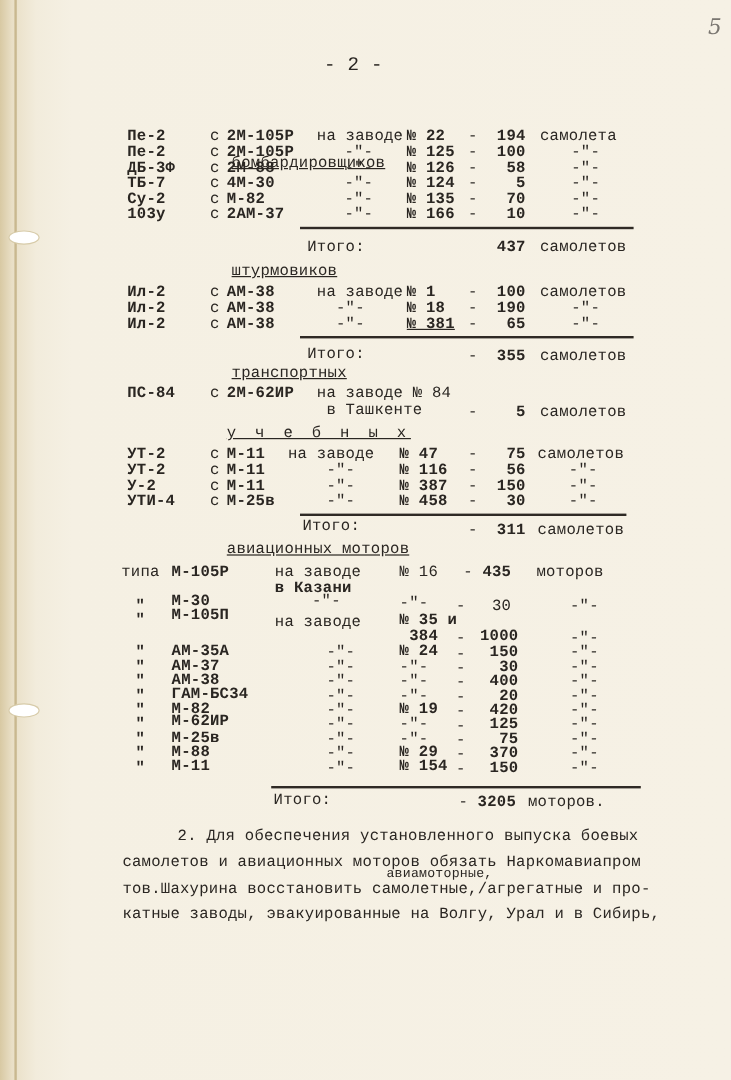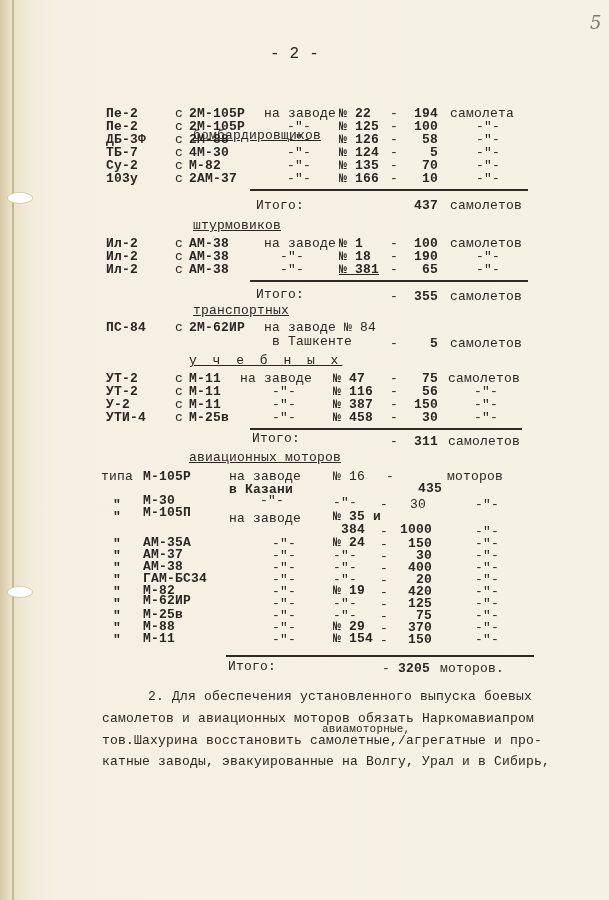--- a/index.html
+++ b/index.html
@@ -215,21 +215,21 @@
 
   <div class="t u" style="left:189px; top:451px;">авиационных моторов</div>
   <div>
     <div>
       <span class="t" style="left:101px; top:470px;">типа</span>
       <span class="t b" style="left:143px; top:470px;">М-105Р</span>
       <span class="t" style="left:229px; top:470px;">на заводе</span>
       <span class="t b" style="left:229px; top:483px;">в Казани</span>
       <span class="t" style="left:333px; top:470px;">№ 16</span>
       <span class="t" style="left:386px; top:470px;">-</span>
-      <span class="t b" style="left:402px; top:482px;margin-left:16px;">435</span>
+      <span class="t b" style="left:402px; top:470px;">435</span>
       <span class="t" style="left:447px; top:470px;">моторов</span>
     </div>
     <div>
       <span class="t b" style="left:113px; top:498px;">"</span>
       <span class="t b" style="left:143px; top:494px;">М-30</span>
       <span class="t" style="left:260px; top:494px;">-"-</span>
       <span class="t" style="left:333px; top:496px;">-"-</span>
       <span class="t" style="left:380px; top:498px;">-</span>
       <span class="t" style="left:410px; top:498px;">30</span>
       <span class="t" style="left:475px; top:498px;">-"-</span>

